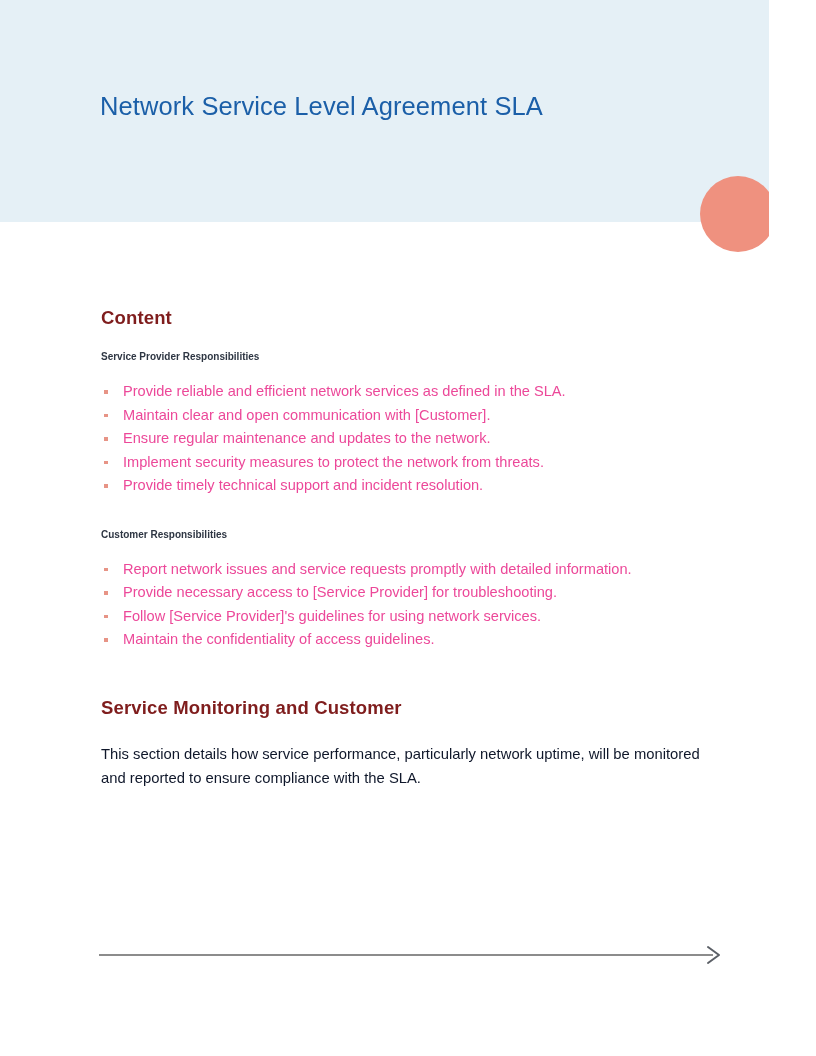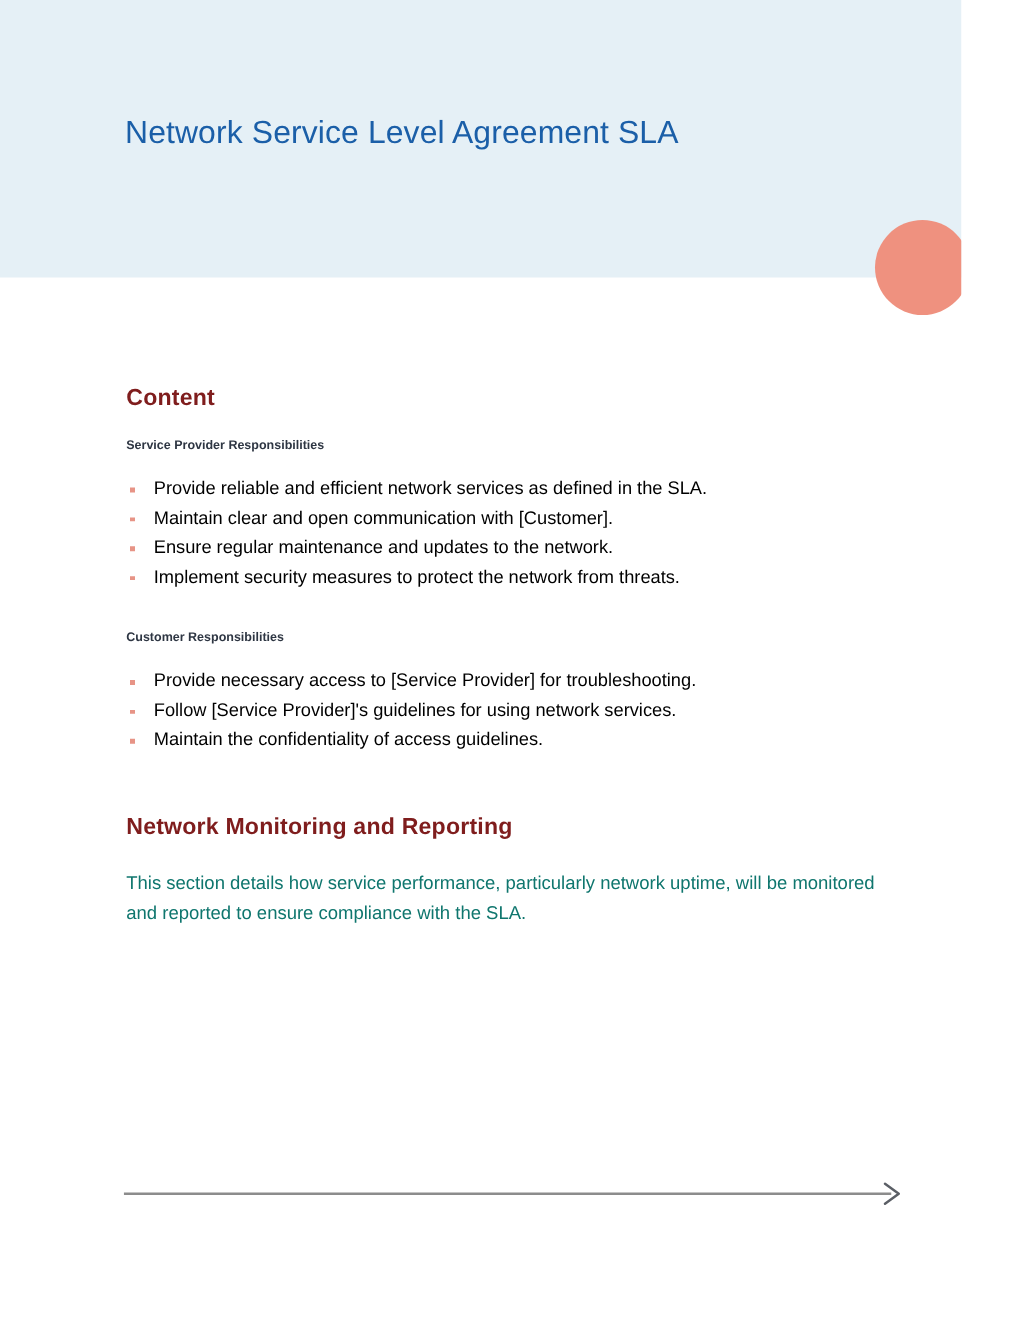--- a/index.html
+++ b/index.html
@@ -97,38 +97,38 @@
 
   ul.bullets {
     list-style: none;
     margin: 0;
     padding: 0;
   }
   ul.bullets li {
     position: relative;
     padding-left: 22px;
     font-size: 14.6px;
-    color: #000000;
+    color: #ec4899;
     line-height: 23px;
     margin: 0 0 0.5px 0;
     max-width: 575px;
   }
   ul.bullets li::before {
     content: "";
     position: absolute;
     left: 3px;
     top: 10px;
     width: 3.5px;
     height: 3.5px;
     background: #e79486;
   }
 
   p.body-text {
     font-size: 14.8px;
-    color: #0f766e;
+    color: #0f172a;
     line-height: 24.5px;
     margin: 0;
     max-width: 600px;
   }
 
   
   .bottom-arrow {
     position: absolute;
     left: 99px;
     top: 944px;
@@ -155,37 +155,39 @@
 
     <h3 class="subheading">Service Provider Responsibilities</h3>
 
     <div class="gap-after-subheading"></div>
 
     <ul class="bullets">
       <li>Provide reliable and efficient network services as defined in the SLA.</li>
       <li>Maintain clear and open communication with [Customer].</li>
       <li>Ensure regular maintenance and updates to the network.</li>
       <li>Implement security measures to protect the network from threats.</li>
+      <li>Provide timely technical support and incident resolution.</li>
     </ul>
 
     <div class="gap-between-groups"></div>
 
     <h3 class="subheading">Customer Responsibilities</h3>
 
     <div class="gap-after-subheading"></div>
 
     <ul class="bullets">
+      <li>Report network issues and service requests promptly with detailed information.</li>
       <li>Provide necessary access to [Service Provider] for troubleshooting.</li>
       <li>Follow [Service Provider]'s guidelines for using network services.</li>
       <li> Maintain the confidentiality of access guidelines.</li>
     </ul>
 
     <div class="gap-before-monitoring"></div>
 
-    <h2 class="section-title-accent">Network Monitoring and Reporting</h2>
+    <h2 class="section-title-accent">Service Monitoring and Customer</h2>
 
     <div class="gap-after-monitoring"></div>
 
     <p class="body-text">This section details how service performance, particularly network uptime, will be monitored and reported to ensure compliance with the SLA.</p>
 
   </div>
 
   <svg class="bottom-arrow" viewBox="0 0 622 22">
     <line x1="0" y1="11" x2="614" y2="11" stroke="#8c8c8c" stroke-width="2"></line>
     <polyline points="609,3 620,11 609,19" fill="none" stroke="#5b5f66" stroke-width="2" stroke-linecap="round" stroke-linejoin="round"></polyline>

